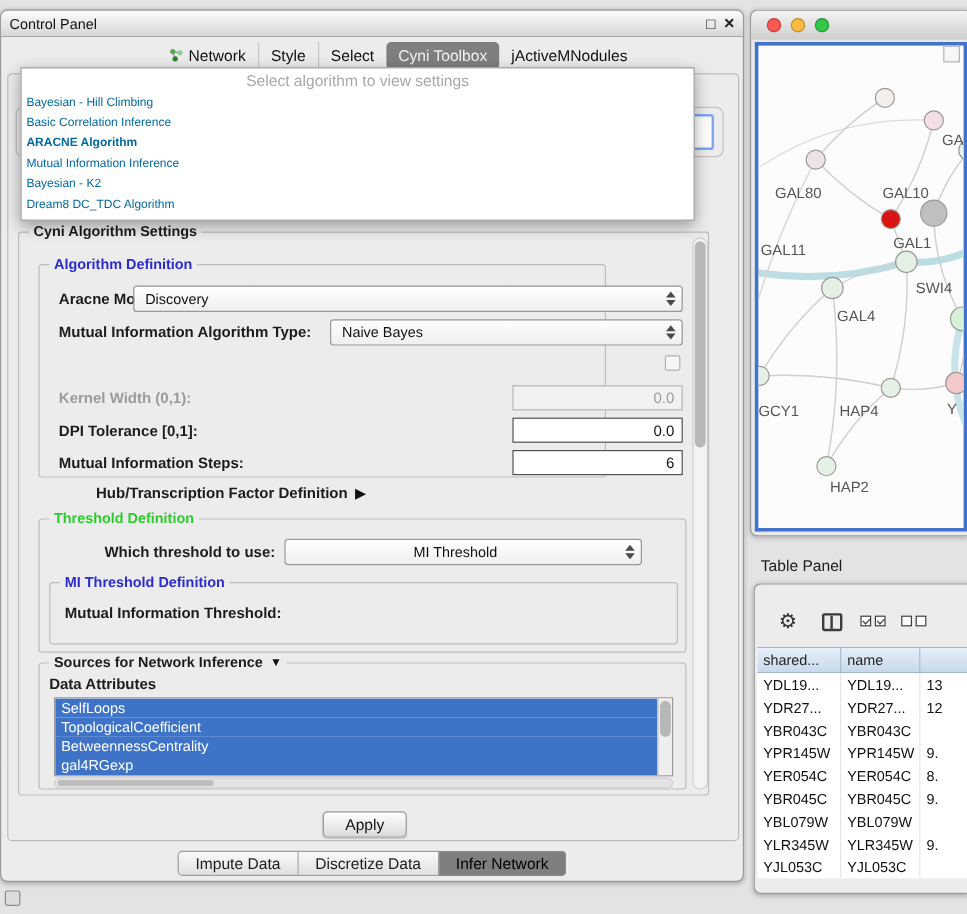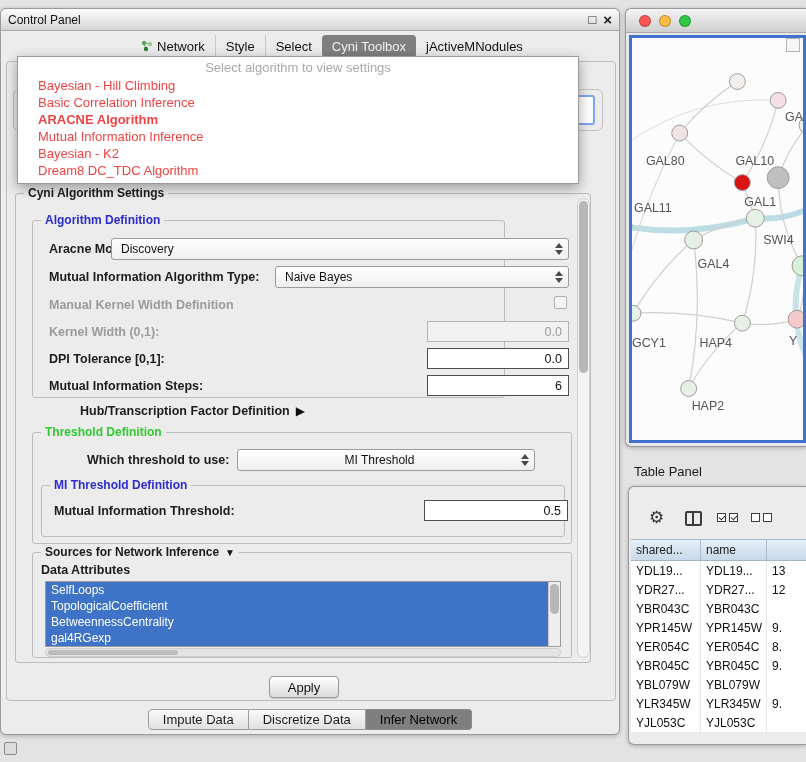--- a/index.html
+++ b/index.html
@@ -24,21 +24,21 @@
         justify-content:center;align-items:center;font-size:13px;color:#111;padding-left:44px;}
   .tab{padding:4px 10px;display:flex;align-items:center;gap:4px;border-left:1px solid #c9c9c9;}
   .tab:first-child{border-left:none;}
   .tab.active{background:var(--active-tab,#7f7f7f);color:#f2f2f2;border-radius:4px;border-left:none;}
   .tab.active + .tab{border-left:none;}
 
   
   #algo-popup{position:absolute;left:16px;top:47px;width:562px;background:#fff;
       border:1px solid #9a9a9a;box-shadow:0 4px 12px rgba(0,0,0,.35);z-index:40;padding:2px 0 4px;}
   .popup-placeholder{text-align:center;color:#a9a9a9;font-size:13px;height:18px;line-height:18px;}
-  .popup-item{font-size:13px;height:17px;line-height:17px;padding-left:20px;color:#ef4444;}
+  .popup-item{font-size:10px;height:17px;line-height:17px;padding-left:4px;color:#0369a1;}
   .popup-item.selected{font-weight:bold;}
 
   
   .groupbox{position:absolute;border:1px solid #bdbdbd;border-radius:3px;}
   .gb-label{position:absolute;top:-8px;left:8px;background:#ececec;padding:0 4px;
       font-size:12px;font-weight:bold;color:#1c1c1c;line-height:15px;white-space:nowrap;}
   .gb-label.blue{color:var(--title-blue,#2b2bd0);}
   .gb-label.green{color:var(--title-green,#2fca2f);}
   .flabel{position:absolute;font-size:12.5px;font-weight:bold;color:#1c1c1c;white-space:nowrap;}
   .flabel.disabled{color:#9b9b9b;}
@@ -192,21 +192,20 @@
 
         <span class="flabel" style="left:16px;top:49px;">Mutual Information Algorithm Type:</span>
         <div class="combo" style="left:242px;top:45px;width:294px;">
           <span>Naive Bayes</span>
           <span class="arrows">
               <span class="tri-up"></span>
               <span class="tri-down"></span>
             </span>
         </div>
 
-        <span class="flabel disabled" style="left:16px;top:77px;">Manual Kernel Width Definition</span>
         <span class="checkbox" style="left:521px;top:75px;"></span>
 
         <span class="flabel disabled" style="left:16px;top:104px;">Kernel Width (0,1):</span>
         <div class="field disabled" style="left:394px;top:100px;width:142px;">
           <span>0.0</span>
         </div>
 
         <span class="flabel" style="left:16px;top:131px;">DPI Tolerance [0,1]:</span>
         <div class="field" style="left:394px;top:127px;width:142px;">
           <span>0.0</span>
@@ -231,23 +230,20 @@
           <span>MI Threshold</span>
           <span class="arrows">
               <span class="tri-up"></span>
               <span class="tri-down"></span>
             </span>
         </div>
 
         <div class="groupbox" style="left:8px;top:52px;width:524px;height:52px;">
           <span class="gb-label blue">MI Threshold Definition</span>
           <span class="flabel" style="left:12px;top:18px;">Mutual Information Threshold:</span>
-          <div class="field" style="left:382px;top:14px;width:144px;">
-            <span>0.5</span>
-          </div>
         </div>
       </div>
 
       <div class="groupbox" style="left:16px;top:358px;width:540px;height:106px;">
         <span class="gb-label" style="display:flex;align-items:center;">
           <span>Sources for Network Inference</span>
           <span class="disclosure">▼</span>
         </span>
         <span class="flabel" style="left:8px;top:10px;">Data Attributes</span>
 

